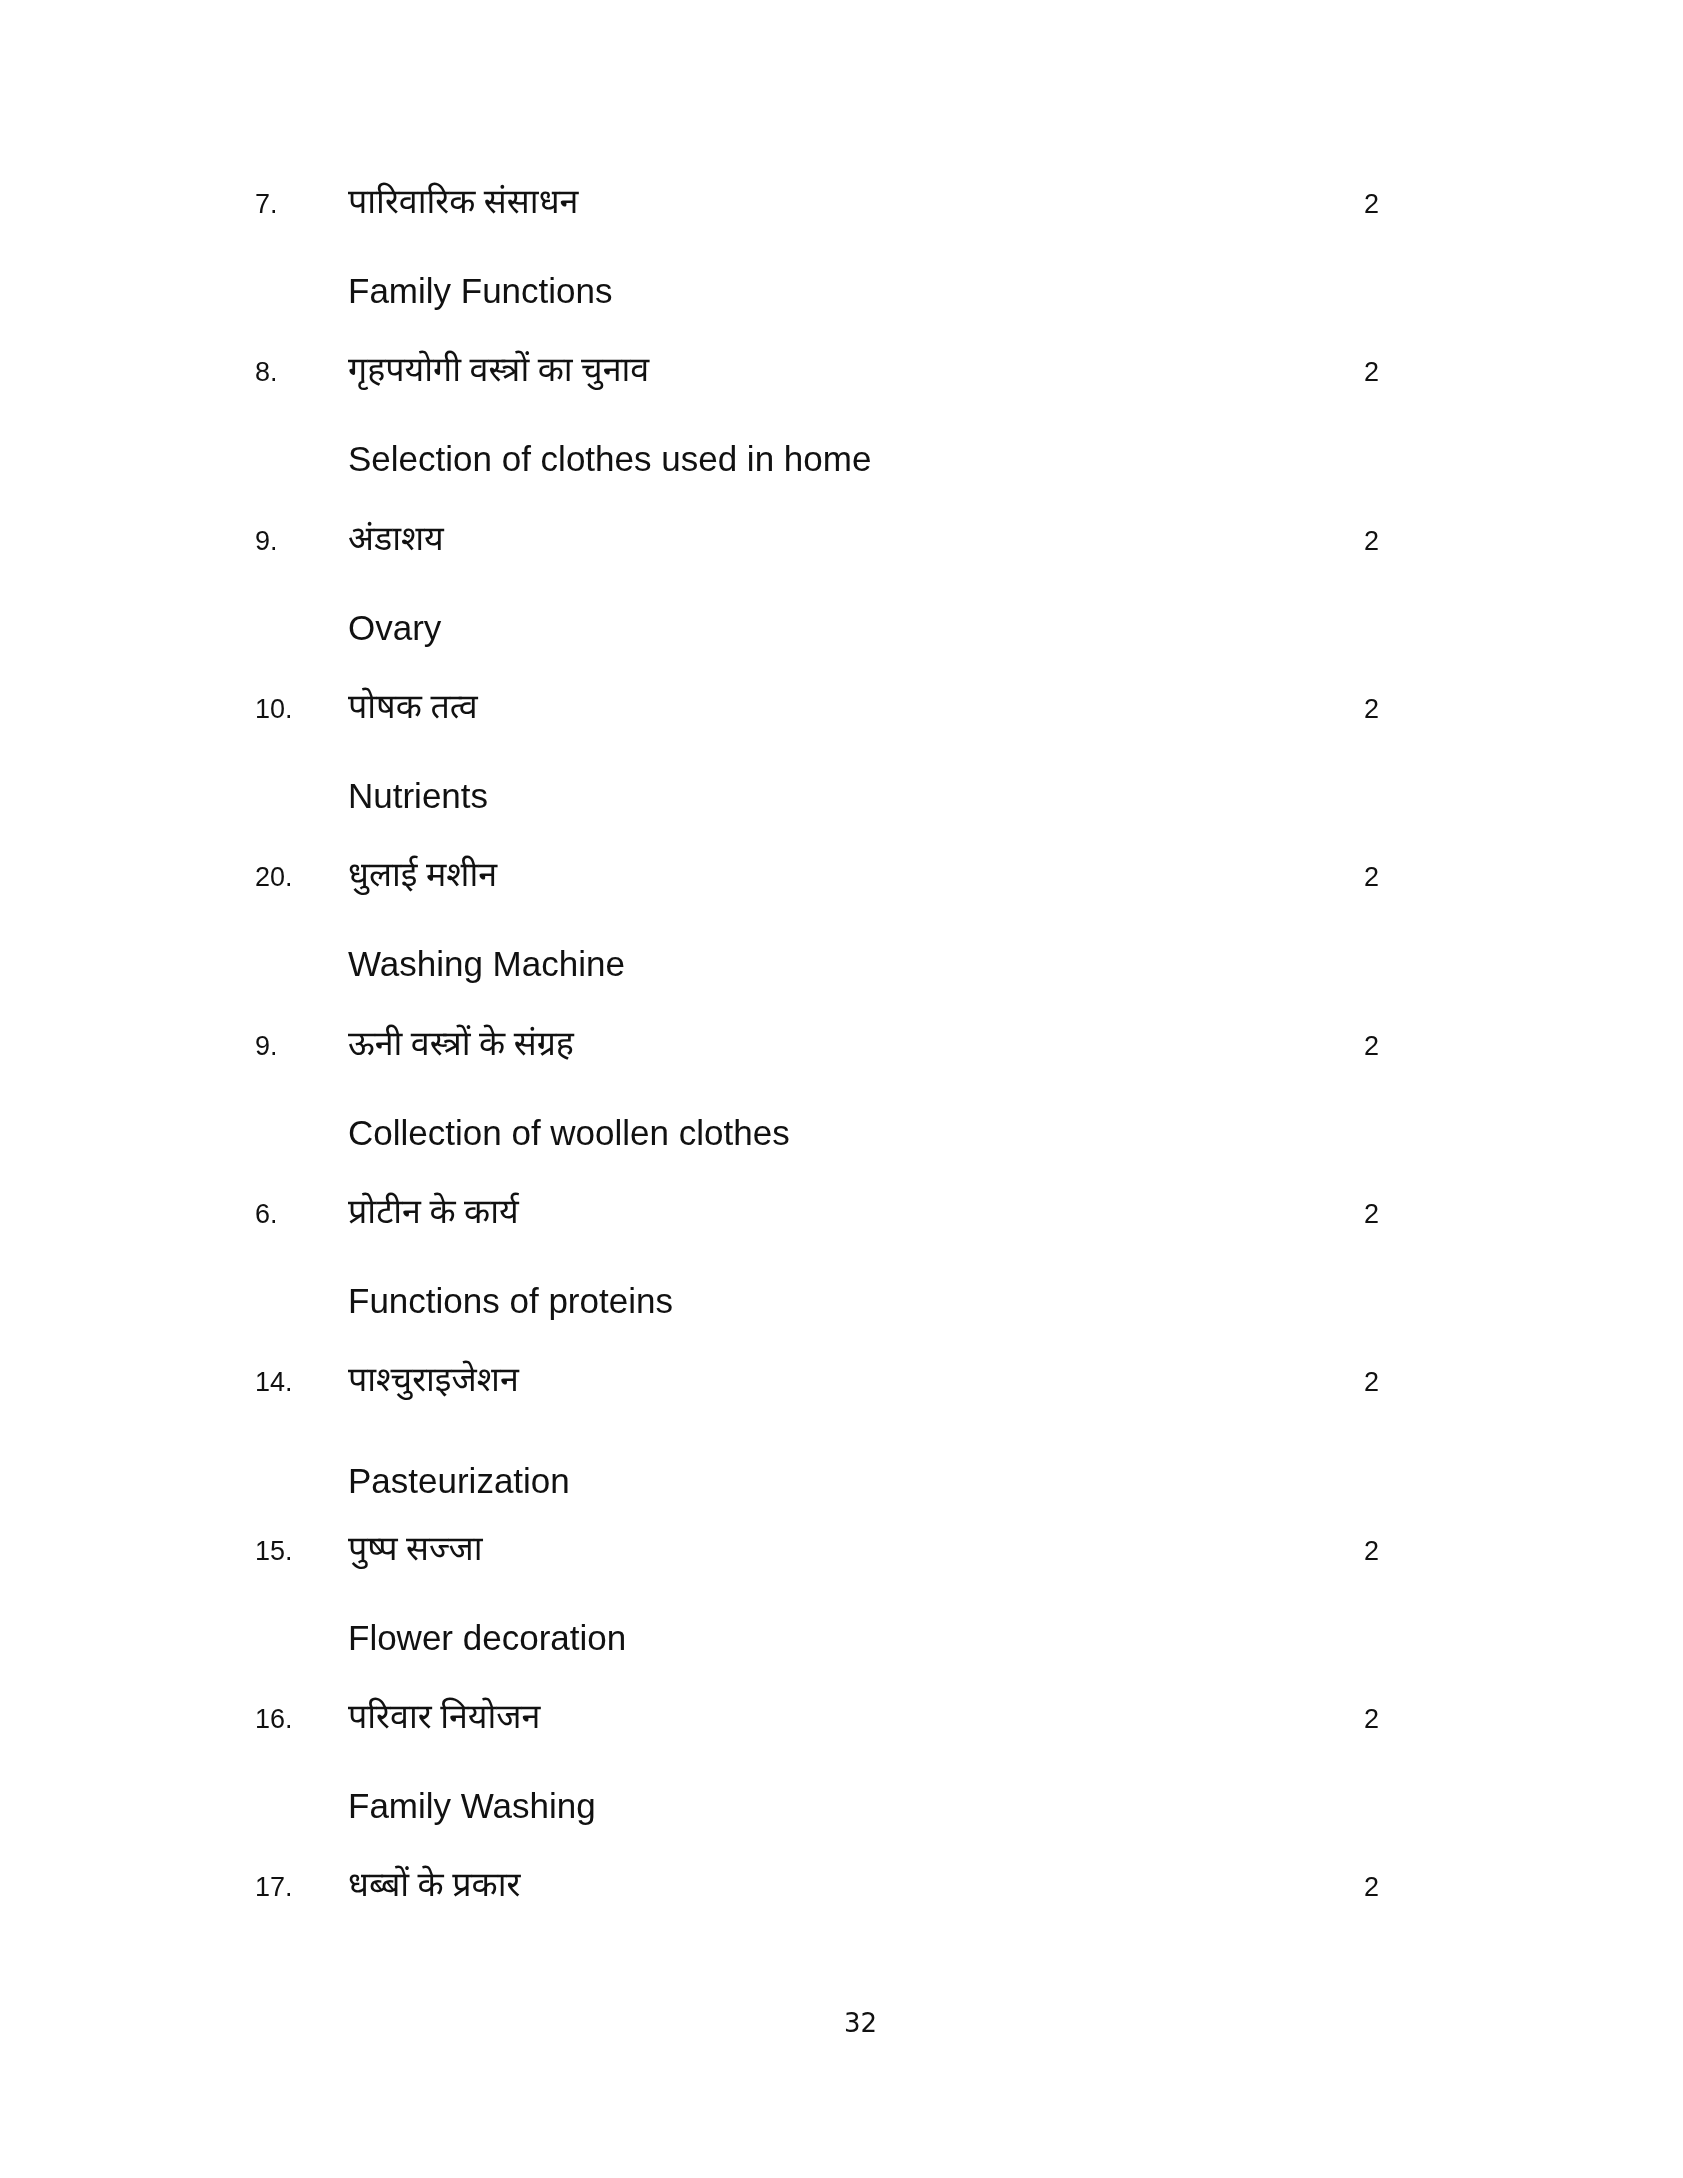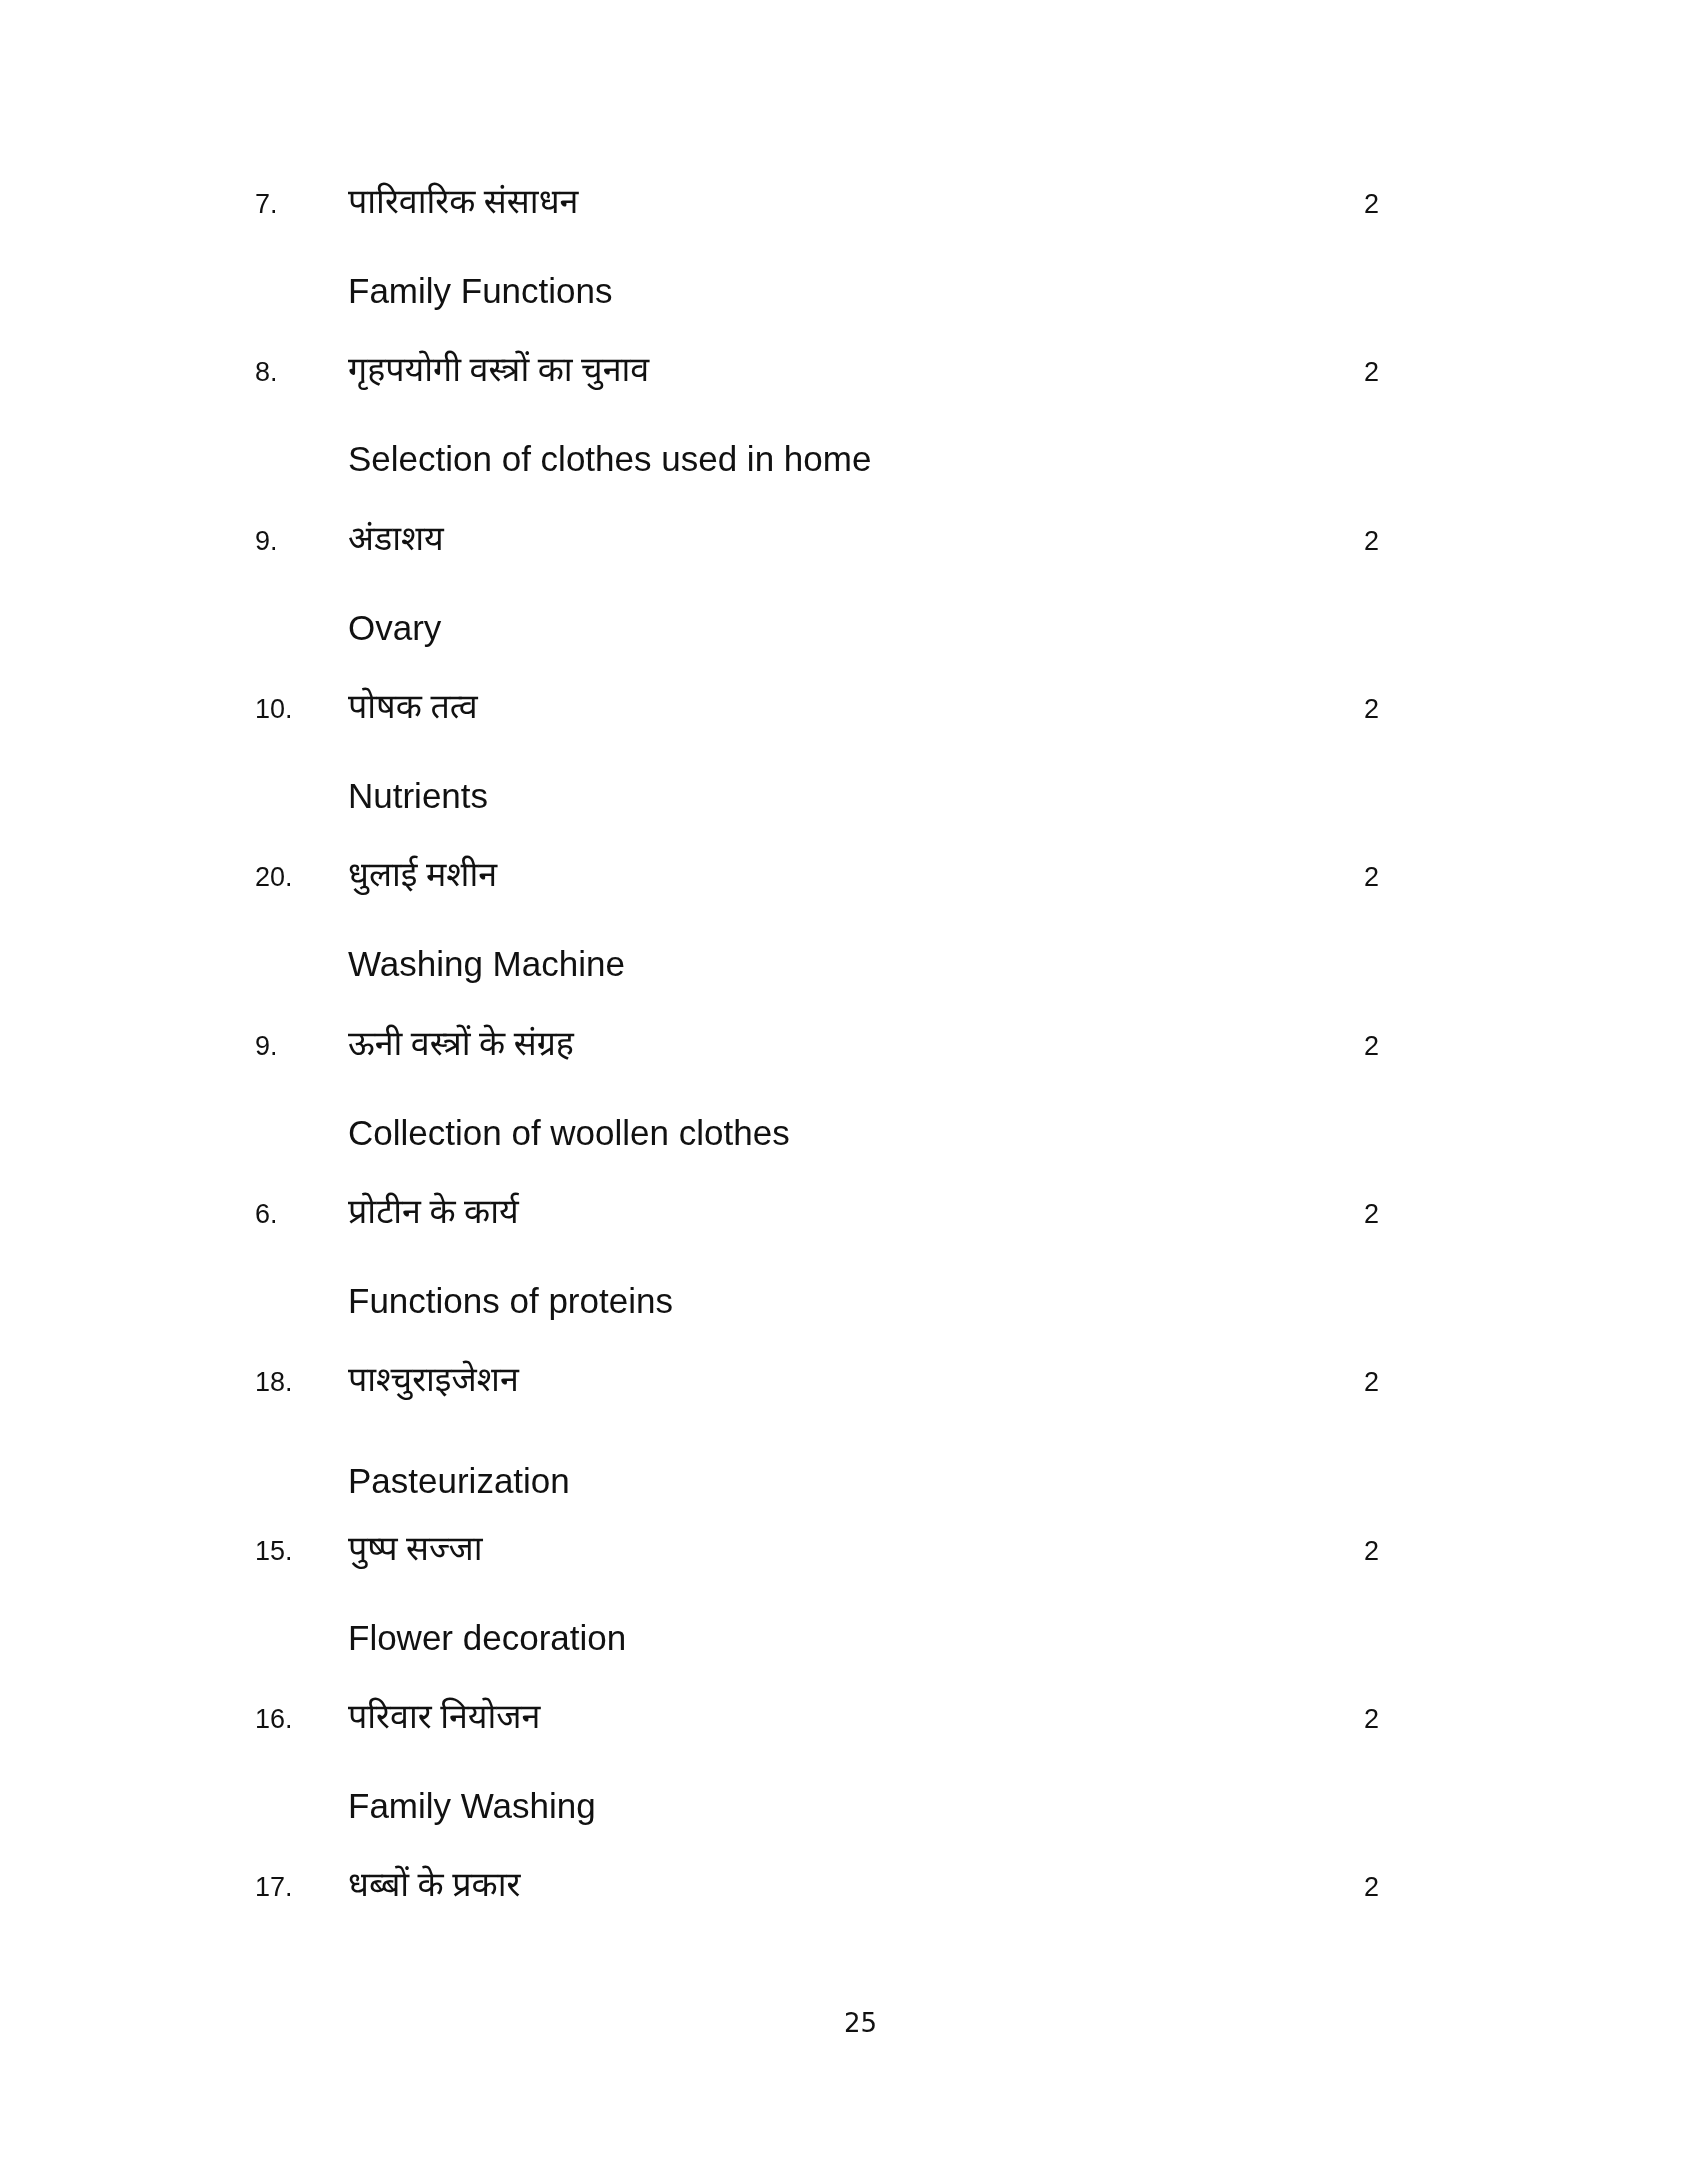--- a/index.html
+++ b/index.html
@@ -60,21 +60,21 @@
   </div>
 
   <div class="item" style="top:1201px">
     <span class="num">6.</span>
     <span class="hindi" style="top:-6px">प्रोटीन के कार्य</span>
     <span class="marks">2</span>
     <span class="english" style="top:82px">Functions of proteins</span>
   </div>
 
   <div class="item" style="top:1369px">
-    <span class="num">18.</span>
+    <span class="num">14.</span>
     <span class="hindi" style="top:-6px">पाश्चुराइजेशन</span>
     <span class="marks">2</span>
     <span class="english" style="top:94px">Pasteurization</span>
   </div>
 
   <div class="item" style="top:1538px">
     <span class="num">15.</span>
     <span class="hindi" style="top:-6px">पुष्प सज्जा</span>
     <span class="marks">2</span>
     <span class="english" style="top:82px">Flower decoration</span>
@@ -86,15 +86,15 @@
     <span class="marks">2</span>
     <span class="english" style="top:82px">Family Washing</span>
   </div>
 
   <div class="item" style="top:1874px">
     <span class="num">17.</span>
     <span class="hindi" style="top:-6px">धब्बों के प्रकार</span>
     <span class="marks">2</span>
   </div>
 
-  <div class="page-num">25</div>
+  <div class="page-num">32</div>
 </div>
 
 
 </body></html>

